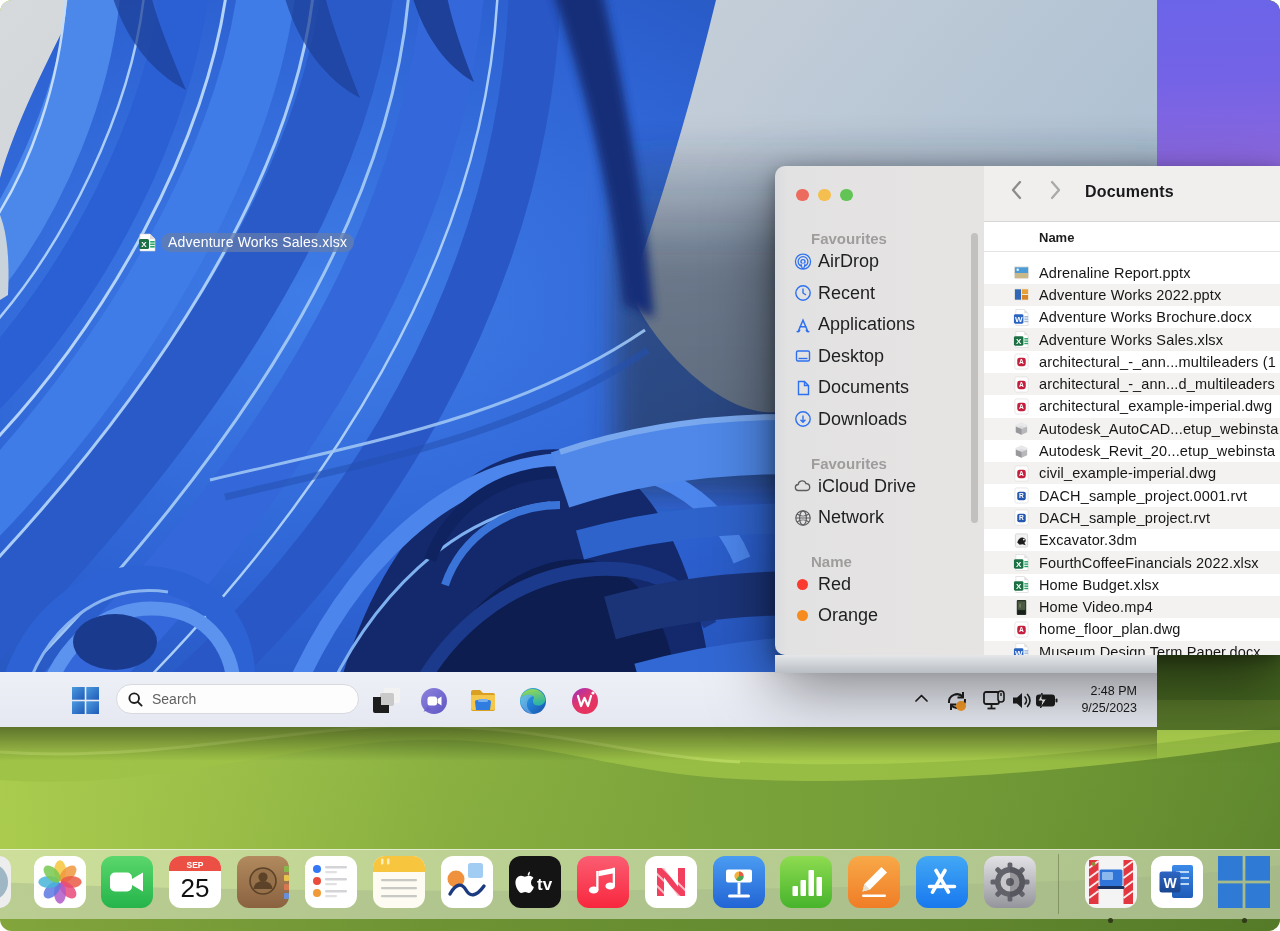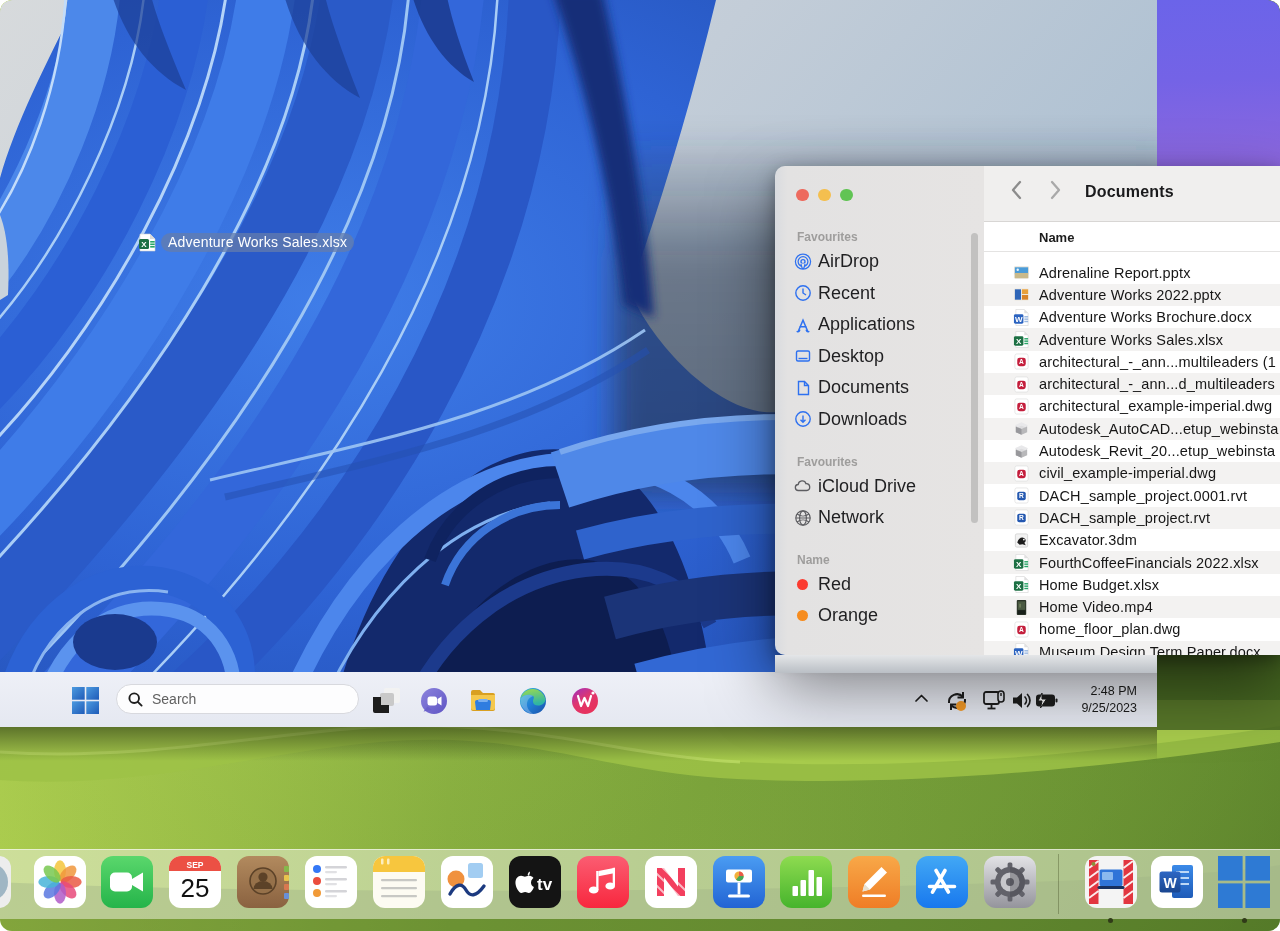--- a/index.html
+++ b/index.html
@@ -21,21 +21,21 @@
 #searchpill .mag{margin-left:11px;}
 #searchpill .stxt{margin-left:9px;font-size:14px;color:#616161;}
 .tbicon{position:absolute;top:6px;height:45px;display:flex;align-items:center;justify-content:center;}
 #tray{position:absolute;right:0;top:0;height:45px;}
 #clock{position:absolute;right:20px;top:11px;text-align:right;font-size:12.5px;color:#1b1b1b;line-height:17px;margin-left:48px;}
 
 #fstrip{position:absolute;left:775px;top:655px;width:382px;height:18px;background:linear-gradient(180deg,#e4e6e8 0%,#c6cacf 70%,#babfc5 100%);}
 #finder{position:absolute;left:775px;top:166px;width:505px;height:489px;border-radius:10px 0 0 10px;box-shadow:0 30px 65px rgba(0,0,0,0.5), 0 5px 18px rgba(0,0,0,0.35);overflow:hidden;}
 #fsidebar{position:absolute;left:0;top:0;width:209px;height:489px;background:linear-gradient(90deg,#d9dbdf 0%,#e3e2e2 6%,#e6e4e3 100%);}
 .tl{position:absolute;top:22.5px;width:12.5px;height:12.5px;border-radius:50%;}
-.shead{position:absolute;left:22px;font-size:12px;font-weight:bold;color:#9e9d9c;}
+.shead{position:absolute;left:36px;font-size:15px;font-weight:bold;color:#9e9d9c;}
 .srow{position:absolute;left:18px;height:22px;display:flex;align-items:center;font-size:18px;color:#1f1f21;}
 .srow .sic{width:19px;height:19px;margin-right:6px;display:flex;align-items:center;justify-content:center;}
 #fscroll{position:absolute;left:196px;top:67px;width:7px;height:290px;border-radius:4px;background:#c2c1c0;}
 #fmain{position:absolute;left:209px;top:0;width:296px;height:489px;background:#fff;}
 #ftoolbar{position:absolute;left:0;top:0;width:296px;height:56px;background:#f0efee;border-bottom:1px solid #d8d6d4;}
 #ftitle{position:absolute;left:101px;top:17px;font-size:16px;letter-spacing:0.2px;font-weight:bold;color:#1a1a1c;}
 #fnamehdr{position:absolute;left:0;top:57px;width:296px;height:29px;background:#fff;border-bottom:1px solid #e4e3e2;}
 #fnamehdr span{position:absolute;left:55px;top:7px;font-size:13px;font-weight:bold;color:#1c1c1c;}
 #flist{position:absolute;left:0;top:86px;width:296px;height:403px;background:#fff;overflow:hidden;}
 .frow{position:absolute;left:0;width:308px;height:22.3px;display:flex;align-items:center;}

